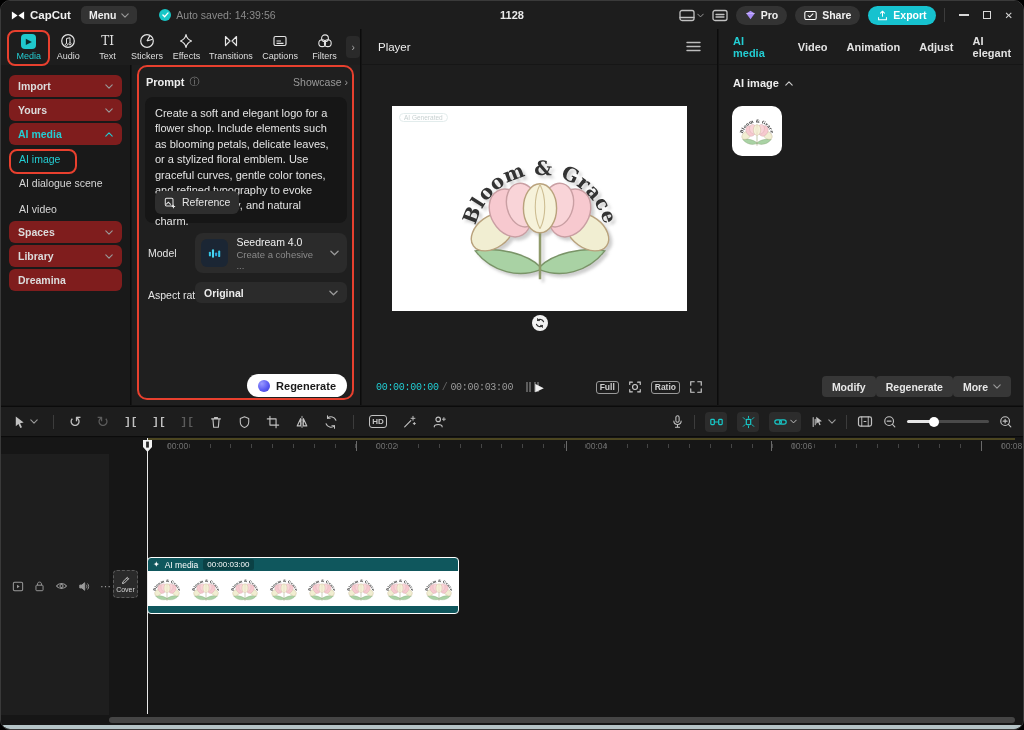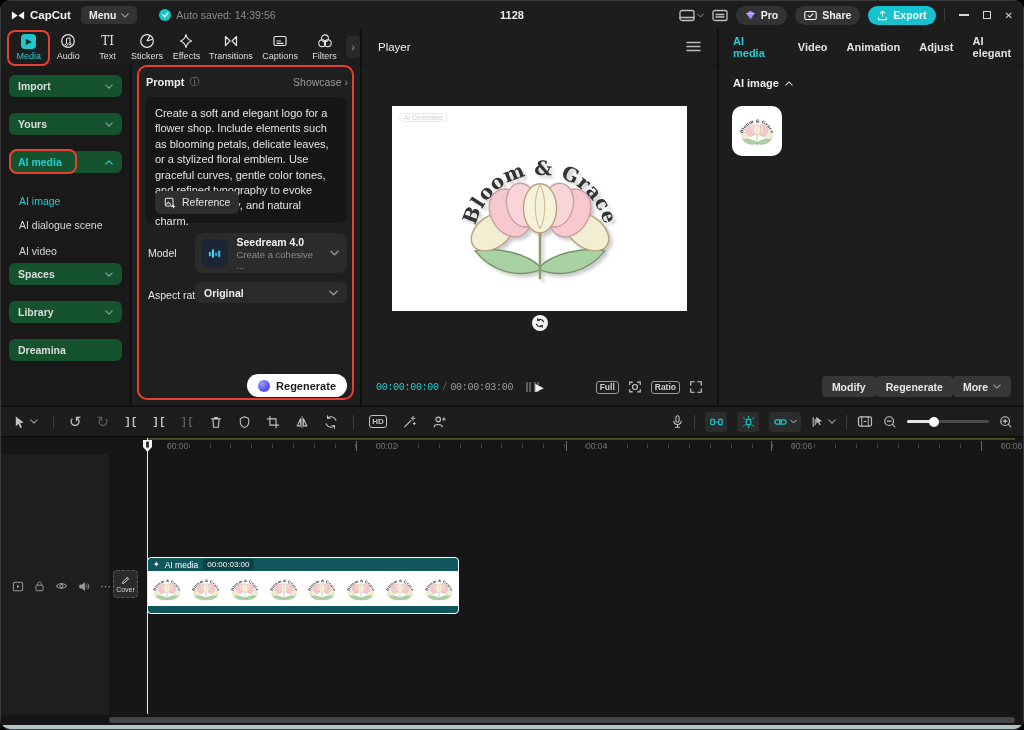--- a/index.html
+++ b/index.html
@@ -29,37 +29,37 @@
   .tabbar{position:absolute;left:0;top:28px;width:360px;height:36px;background:#1d1d1d;display:flex;align-items:center;padding-left:8px;border-right:1px solid #0c0c0c}
   .mtab{width:40px;display:flex;flex-direction:column;align-items:center;gap:2px;color:#dedede;font-size:9px}
   .mtab.w{width:50px}
   .mtab .lbl{white-space:nowrap}
   .mtab.active{color:#23cdd3}
   .media-ic{width:15px;height:15px;border-radius:4px;background:#1fc8cc;display:flex;align-items:center;justify-content:center;color:#0b2b2b;font-size:8px}
   .more-tabs{width:14px;height:22px;border-radius:4px;background:#2a2a2a;color:#aaa;display:flex;align-items:center;justify-content:center;font-size:10px;margin-left:2px}
 
   
   .sidebar{position:absolute;left:0;top:64px;width:130px;height:340px;background:#191919;border-right:1px solid #0c0c0c;padding-top:10px}
-  .side-btn{height:22px;margin:0 8px 16px 8px;background:#14532d;border-radius:6px;display:flex;align-items:center;justify-content:space-between;padding:0 9px;font-size:10.5px;color:#dcdcdc;font-weight:bold}
+  .side-btn{height:22px;margin:0 8px 2px 8px;background:#7f1d1d;border-radius:6px;display:flex;align-items:center;justify-content:space-between;padding:0 9px;font-size:10.5px;color:#dcdcdc;font-weight:bold}
   .side-sub{height:24px;display:flex;align-items:center;padding-left:18px;font-size:10.5px;color:#d6d6d6}
   .teal{color:#23cdd3 !important}
   .chev{flex:0 0 auto;color:#9a9a9a}
 
   
   .content{position:absolute;left:131px;top:64px;width:229px;height:340px;background:#1f1f1f;border-right:1px solid #0c0c0c}
   .prompt-head{position:absolute;left:14px;right:12px;top:10px;display:flex;align-items:center;color:#ededed;font-size:11px;font-weight:bold}
   .info-i{color:#8a8a8a;font-size:10px;font-weight:normal;margin-left:5px}
   .showcase{margin-left:auto;color:#9a9a9a;font-size:10.5px;font-weight:normal;display:flex;gap:3px;align-items:center}
   .prompt-box{position:absolute;left:13px;right:13px;top:32px;height:126px;background:#161616;border-radius:8px;padding:9px 10px;color:#e4e4e4;font-size:11px;line-height:1.4}
   .ref-btn{position:absolute;left:10px;bottom:9px;height:23px;background:#2e2e2e;border-radius:6px;display:flex;align-items:center;gap:6px;padding:0 9px;color:#e4e4e4;font-size:10.5px}
   .form-label{position:absolute;left:16px;color:#e4e4e4;font-size:10.5px}
   .model-ctl{position:absolute;left:63px;right:13px;top:168px;height:40px;background:#2b2b2b;border-radius:8px;display:flex;align-items:center;gap:8px;padding:0 8px 0 6px}
   .model-ic{width:28px;height:28px;border-radius:6px;background:#1b2634;display:flex;align-items:center;justify-content:center}
   .model-txt{display:flex;flex-direction:column;gap:1px}
-  .model-name{color:#f0f0f0;font-size:10.5px;font-weight:bold}
+  .model-name{color:#f0f0f0;font-size:10.5px;font-weight:normal}
   .model-desc{color:#8a8a8a;font-size:9.5px}
   .aspect-ctl{position:absolute;left:63px;right:13px;top:217px;height:21px;background:#2b2b2b;border-radius:6px;display:flex;align-items:center;justify-content:space-between;padding:0 9px;color:#ececec;font-size:10.5px;font-weight:bold}
   .regen{position:absolute;right:13px;bottom:8px;height:23px;background:#fff;border-radius:13px;display:flex;align-items:center;gap:6px;padding:0 11px;color:#1a1a1a;font-size:11px;font-weight:bold}
   .regen-dot{width:12px;height:12px;border-radius:50%;background:radial-gradient(circle at 32% 30%,#9a9aff 0%,#5b5bf2 55%,#3c3ccc 100%)}
 
   
   .player{position:absolute;left:361px;top:28px;width:356px;height:376px;background:#1d1d1d;border-right:1px solid #0c0c0c}
   .player-head{height:36px;display:flex;align-items:center;justify-content:space-between;padding:0 16px;color:#ededed;font-size:11.5px;border-bottom:1px solid #161616}
   .canvas{position:absolute;left:30px;top:77px;width:295px;height:205px;background:#fff}
   .aigen{position:absolute;left:7px;top:7px;font-size:6.5px;color:#9aa;opacity:.55;border:1px solid #cdd;border-radius:5px;padding:0px 4px}

